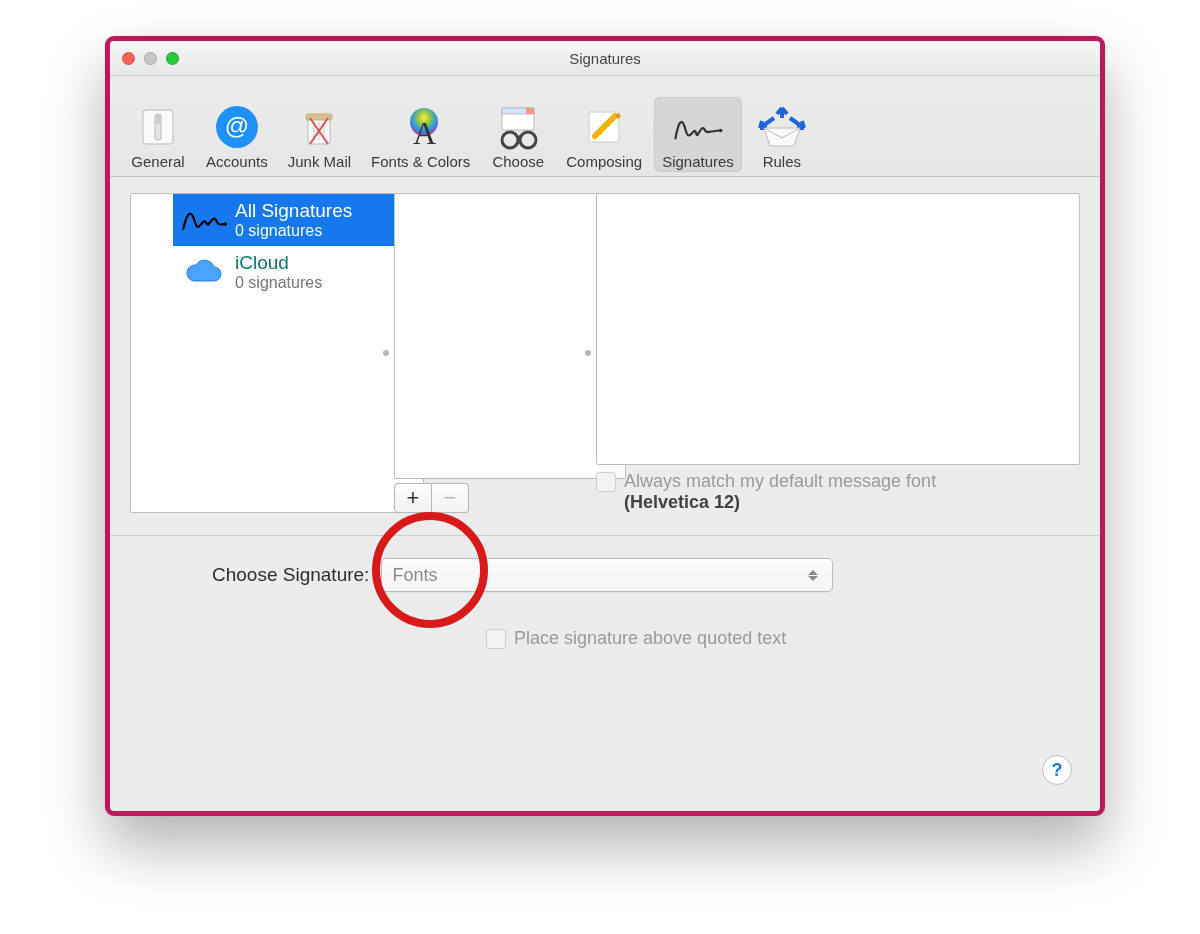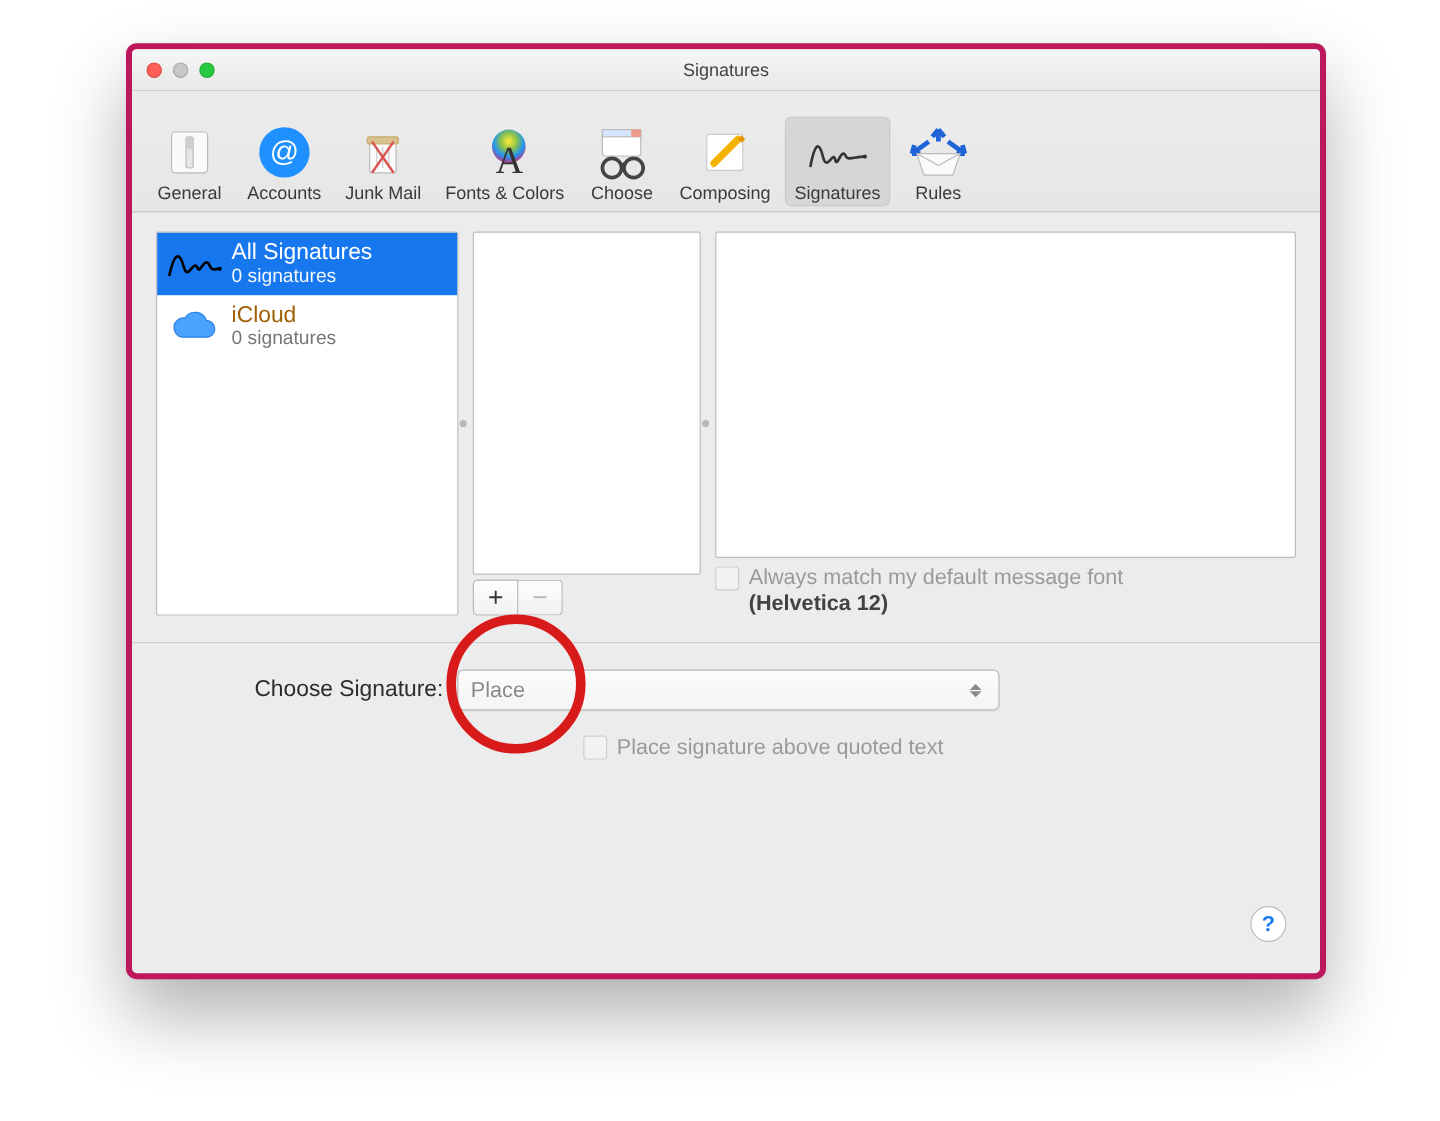--- a/index.html
+++ b/index.html
@@ -81,38 +81,39 @@
   }
   .columns {
     display:flex; gap: 14px;
     height: 320px;
   }
   .panel {
     background:#fff;
     border:1px solid #bdbdbd;
     border-radius:2px;
     box-shadow: inset 0 1px 0 rgba(0,0,0,0.02);
+    padding-left: 42px;
   }
   .col-accounts { width: 250px; }
   .col-sigs     { width: 188px; }
   .col-preview  { flex:1; }
 
   .acct-row {
     display:flex; align-items:center; gap:8px;
     padding: 6px 8px 6px 6px;
     height: 52px; box-sizing:border-box;
   }
   .acct-row.selected {
     background:#1677ef; color:#fff;
   }
   .acct-row .icon { width:48px; height:44px; display:flex; align-items:center; justify-content:center;}
   .acct-row .texts { display:flex; flex-direction:column; line-height:1.15;}
   .acct-row .name { font-size:19px; font-weight:400;}
   .acct-row .sub  { font-size:16px; opacity:0.95;}
-  .acct-row:not(.selected) .name { color:#a16207; }
+  .acct-row:not(.selected) .name { color:#0f766e; }
   .acct-row:not(.selected) .sub  { color:#6f6f6f; }
 
   .col-wrap { display:flex; flex-direction:column; position:relative;}
   .resize-dot {
     position:absolute; right:-9px; top:50%; transform:translateY(-50%);
     width:6px; height:6px; border-radius:50%; background:#b8b8b8;
   }
 
   .under-sigs {
     margin-top:4px;
@@ -161,21 +162,21 @@
     width:14px; height:20px; display:flex; flex-direction:column; justify-content:center; gap:1px;
   }
   .stepper span {
     width:0;height:0;border-left:5px solid transparent;border-right:5px solid transparent;
   }
   .stepper .up   { border-bottom:5px solid #8a8a8a;}
   .stepper .down { border-top:5px solid #8a8a8a;}
 
   .place-row {
     display:flex; align-items:center; gap:8px;
-    margin-top:20px; margin-left: 356px;
+    margin-top:36px; margin-left: 356px;
     font-size:18px;
   }
 
   .help {
     position:absolute; right:28px; bottom:26px;
     width:28px; height:28px; border-radius:50%;
     border:1px solid #bcbcbc; background:#fff;
     display:flex; align-items:center; justify-content:center;
     color:#1677ef; font-size:18px; font-weight:600;
   }
@@ -363,21 +364,21 @@
           <div class="font-note">(Helvetica 12)</div>
         </div>
       </div>
     </div>
 
     <div class="divider"></div>
 
     <div class="choose-row">
       <span class="lbl">Choose Signature:</span>
       <div class="select">
-        <span>Place</span>
+        <span>Fonts</span>
         <span class="stepper">
           <span class="up"></span>
             <span class="down"></span>
         </span>
       </div>
     </div>
 
     <div class="place-row chk-row disabled">
       <div class="chk"></div>
       <span>Place signature above quoted text</span>

